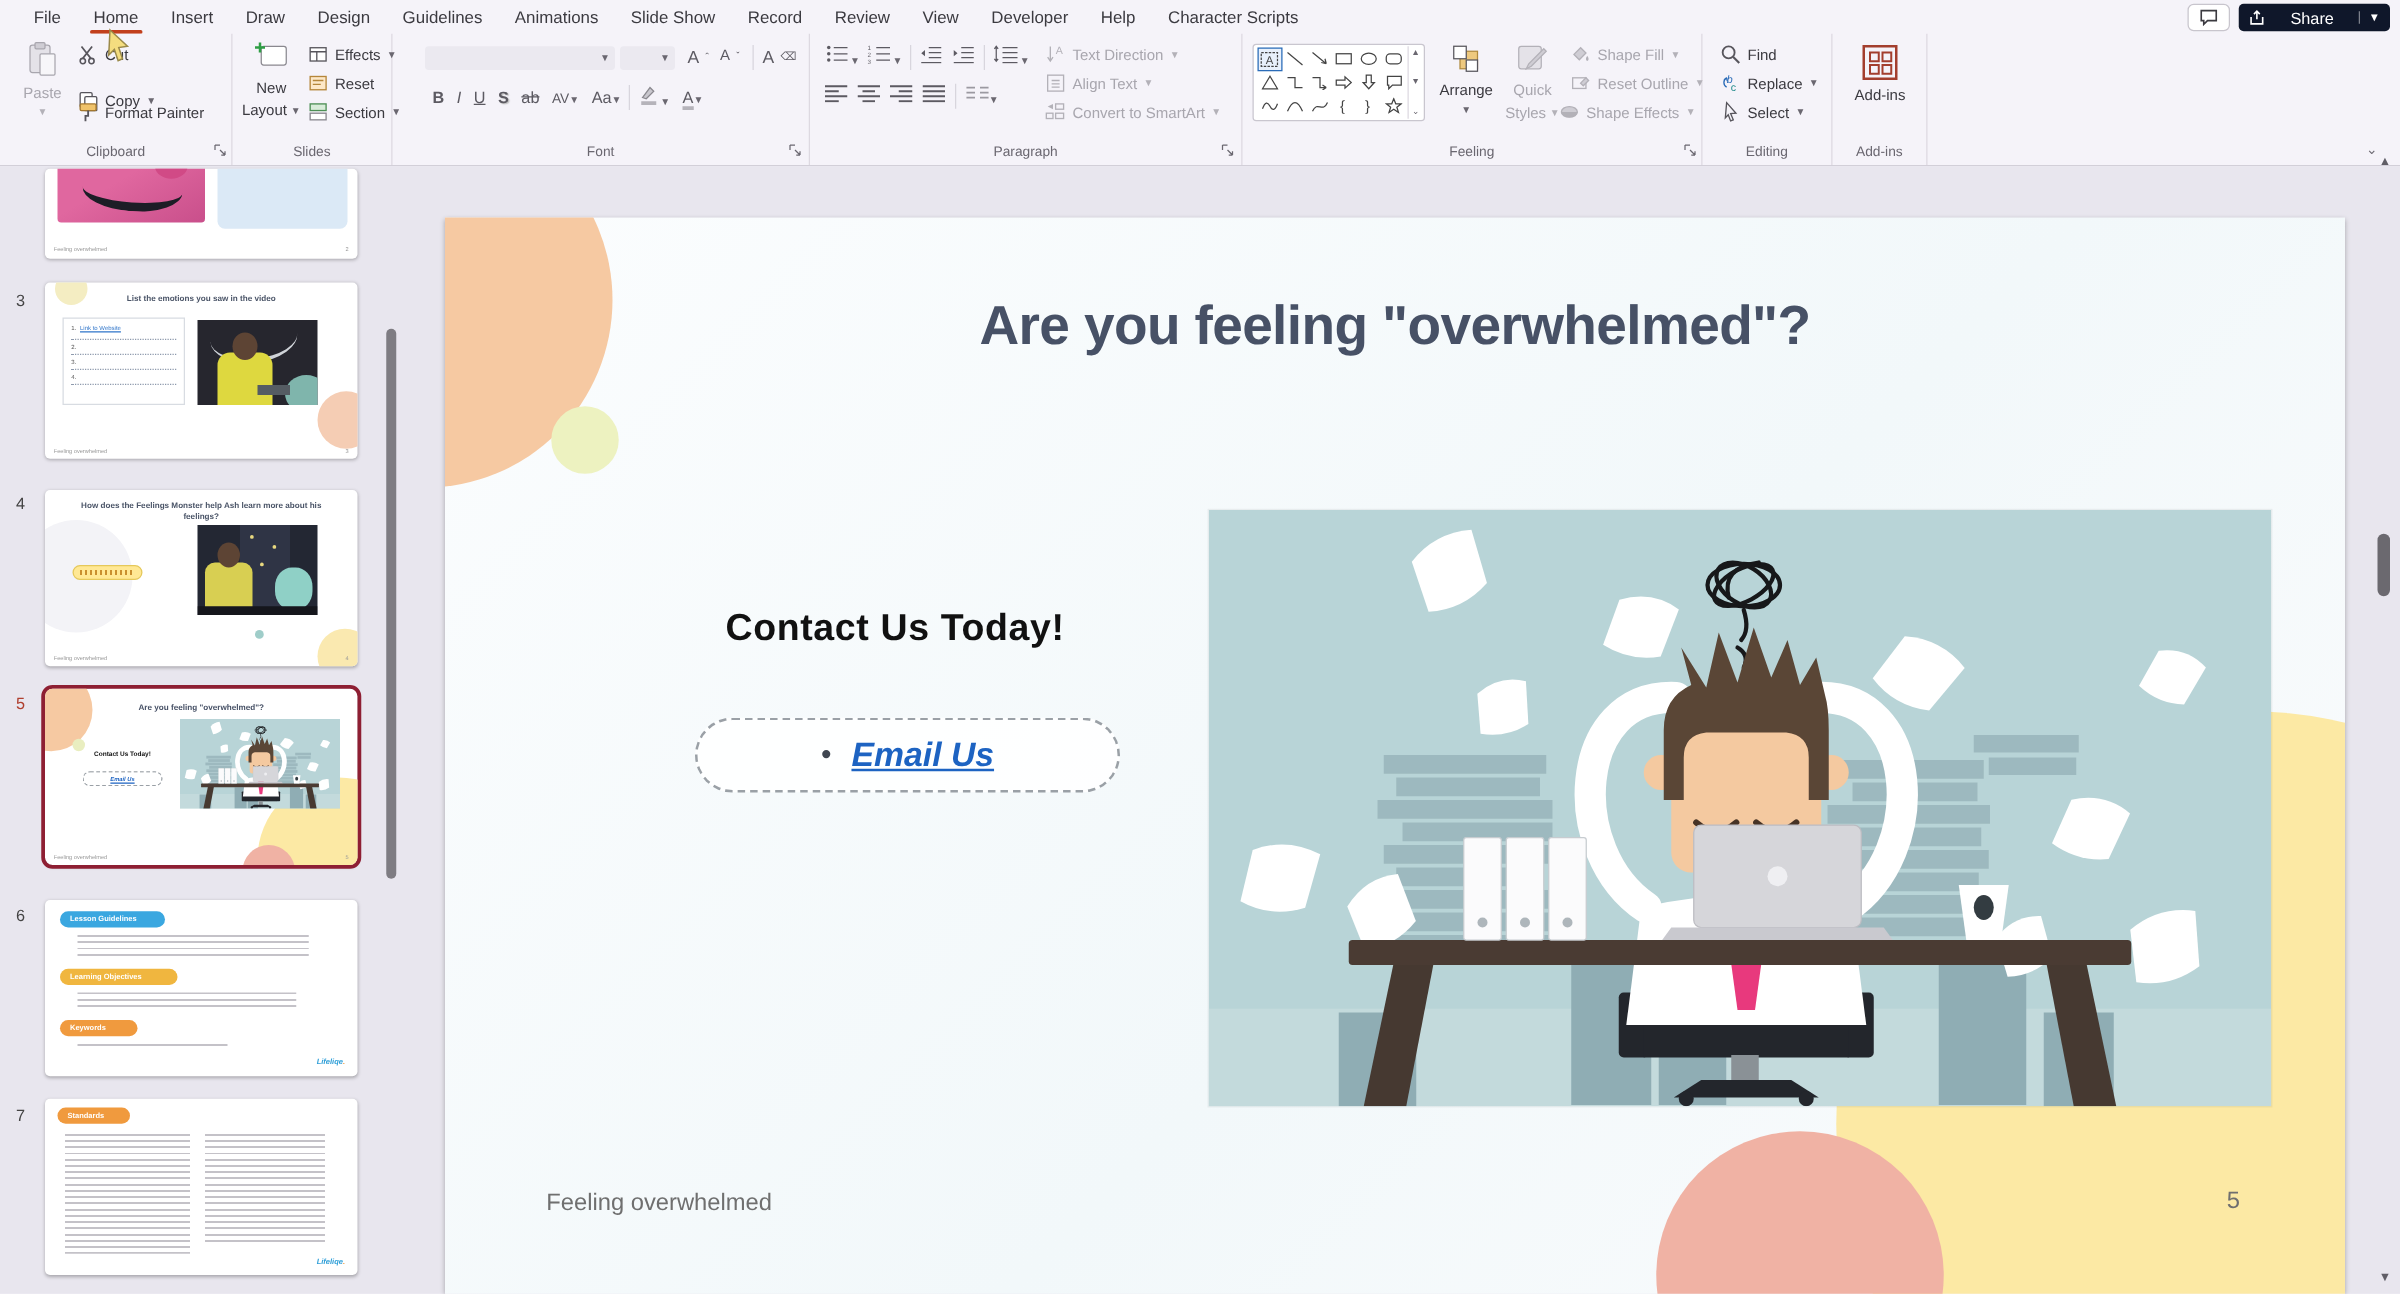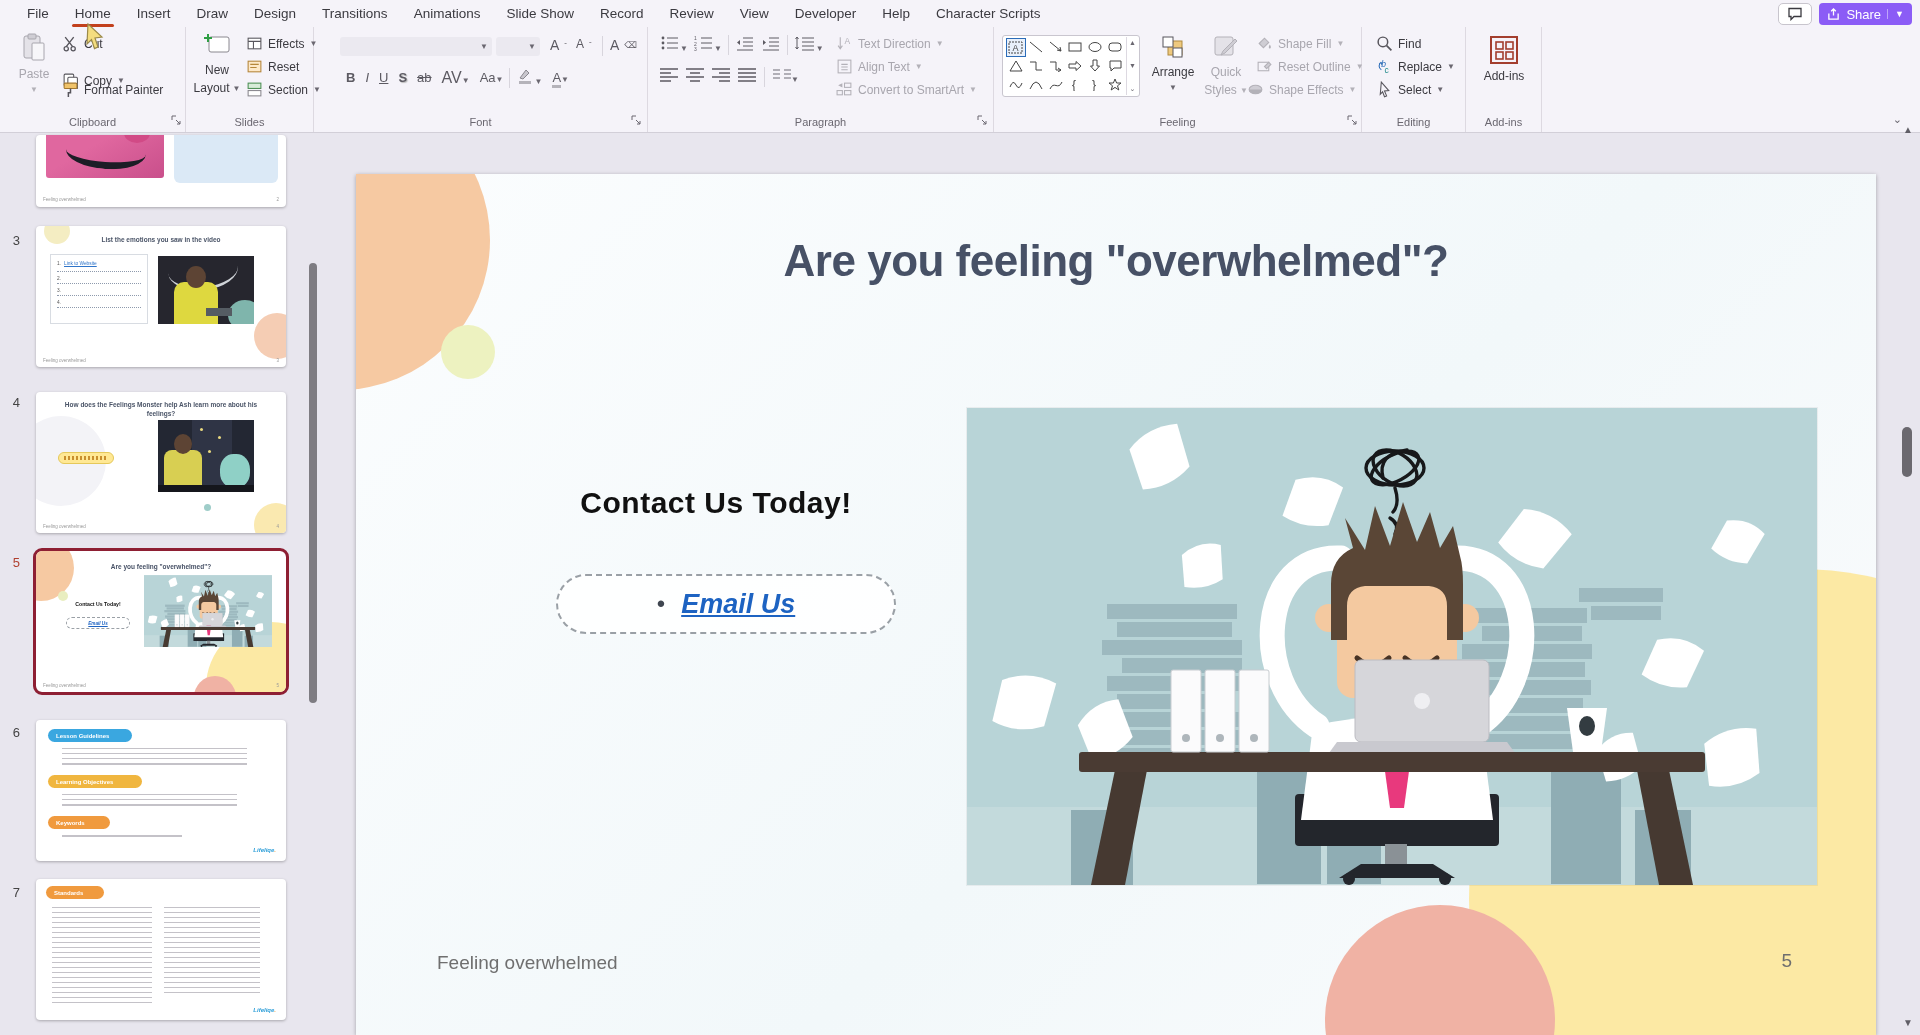--- a/index.html
+++ b/index.html
@@ -5,21 +5,21 @@
   * { margin:0; padding:0; box-sizing:border-box; }
   html,body { width:1920px; height:1035px; overflow:hidden; font-family:"Liberation Sans",sans-serif; background:#f5f3f9; }
 
   
   .menubar { position:absolute; left:0; top:0; width:1920px; height:27px; background:#f5f3f9; display:flex; align-items:center; }
   .menu-items { display:flex; align-items:center; padding-left:14px; gap:0; }
   .menu-item { font-size:13.5px; color:#3b3a40; padding:5px 13px 6px 13px; white-space:nowrap; position:relative; cursor:default; }
   .menu-item.active::after { content:""; position:absolute; left:10px; right:10px; bottom:0; height:3px; background:#c2401d; border-radius:2px; }
   .menubar-right { position:absolute; right:8px; top:3px; display:flex; gap:7px; align-items:center; }
   .comment-btn { width:34px; height:22px; background:#fff; border:1px solid #c8c5cd; border-radius:5px; display:flex; align-items:center; justify-content:center; }
-  .share-btn { height:22px; background:#8b5cf6; border-radius:4px; color:#fff; font-size:13px; display:flex; align-items:center; padding:0 8px; gap:6px; }
+  .share-btn { height:22px; background:#0f172a; border-radius:4px; color:#fff; font-size:13px; display:flex; align-items:center; padding:0 8px; gap:20px; }
   .share-chev { border-left:1px solid rgba(255,255,255,.45); padding-left:7px; font-size:9px; }
   .cursor-arrow { position:absolute; left:84px; top:22px; z-index:50; }
 
   
   .ribbon { position:absolute; left:0; top:27px; width:1920px; height:106px; background:#f5f3f9; border-bottom:1px solid #d2cfd8; }
   .rgroup { position:absolute; top:0; height:100%; border-right:1px solid #ddd9e1; }
   .rgroup-label { position:absolute; bottom:4px; left:0; right:0; text-align:center; font-size:11px; color:#6a6770; }
   .launcher { position:absolute; bottom:6px; width:12px; height:12px; }
   .bigbtn { position:absolute; display:flex; flex-direction:column; align-items:center; font-size:12px; color:#3b3a40; gap:4px; }
   .bigbtn.disabled { color:#a8a6ae; }
@@ -174,21 +174,21 @@
   </defs>
 </svg>
 
 <div class="menubar">
   <div class="menu-items">
     <div class="menu-item">File</div>
     <div class="menu-item active">Home</div>
     <div class="menu-item">Insert</div>
     <div class="menu-item">Draw</div>
     <div class="menu-item">Design</div>
-    <div class="menu-item">Transitions</div>
+    <div class="menu-item">Guidelines</div>
     <div class="menu-item">Animations</div>
     <div class="menu-item">Slide Show</div>
     <div class="menu-item">Record</div>
     <div class="menu-item">Review</div>
     <div class="menu-item">View</div>
     <div class="menu-item">Developer</div>
     <div class="menu-item">Help</div>
     <div class="menu-item">Character Scripts</div>
   </div>
   <div class="menubar-right">
@@ -299,21 +299,21 @@
     <div class="rowbtn" style="left:236px;top:10px;font-size:14px;color:#5c5a62">A<sup style="font-size:8px">ˆ</sup></div>
     <div class="rowbtn" style="left:262px;top:10px;font-size:12px;color:#5c5a62">A<sup style="font-size:8px">ˇ</sup></div>
     <div class="vdiv" style="position:absolute;left:288px;top:9px"></div>
     <div class="rowbtn" style="left:296px;top:10px;font-size:14px;color:#5c5a62">A<span style="font-size:9px">⌫</span></div>
     <div style="position:absolute;left:28px;top:40px;display:flex;align-items:center;gap:2px">
       <span class="fbtn"><b>B</b></span>
       <span class="fbtn"><i>I</i></span>
       <span class="fbtn"><u>U</u></span>
       <span class="fbtn"><b style="text-shadow:1px 1px 1px #bbb">S</b></span>
       <span class="fbtn"><s>ab</s></span>
-      <span class="fbtn"><span style="font-size:16px">AV</span><span class="chev">▼</span></span>
+      <span class="fbtn"><span style="font-size:11px">AV</span><span class="chev">▼</span></span>
       <span class="fbtn"><span>Aa</span><span class="chev">▼</span></span>
       <span class="vdiv"></span>
       <span class="fbtn"><svg width="18" height="16" viewBox="0 0 18 16">
             <path d="M4 10 L10 2 L13 5 L7 11 Z" fill="#c9c7ce" stroke="#8a888f"></path>
             <rect x="3" y="13" width="12" height="3" fill="#b5b3ba"></rect>
           </svg><span class="chev">▼</span></span>
       <span class="fbtn"><span style="font-size:13px;color:#5c5a62;border-bottom:3px solid #b5b3ba">A</span><span class="chev">▼</span></span>
     </div>
     <div class="rgroup-label">Font</div>
     <svg class="launcher" style="left:316px" viewBox="0 0 12 12">

